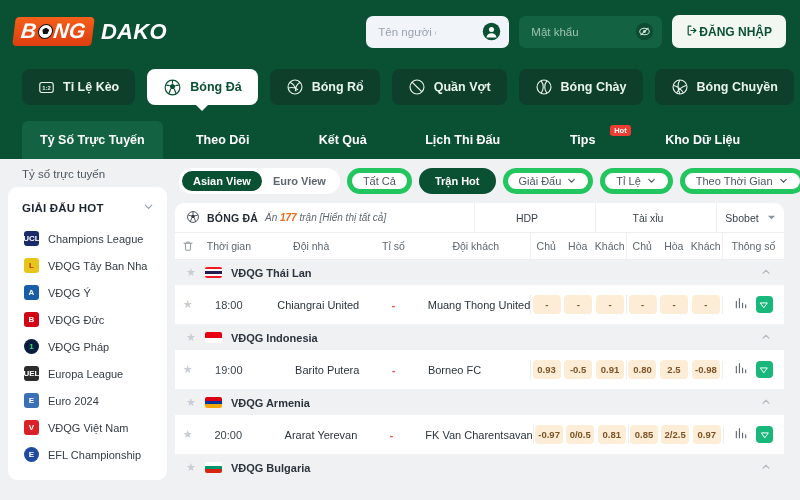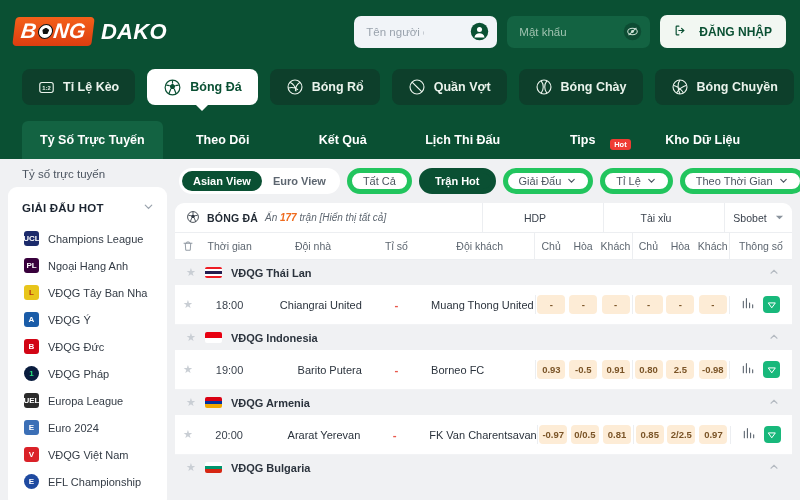--- a/index.html
+++ b/index.html
@@ -57,21 +57,21 @@
   }
   .field.user { background: #f1f4f8; }
   .field.pass { background: #136342; }
   .field.user .ph { color: #9aa3ad; }
   .field.pass .ph { color: #9fc3b0; }
   .ph { flex: 1; white-space: nowrap; overflow: hidden; }
   .field-icon { width: 19px; height: 19px; flex: 0 0 19px; }
   .btn-login {
     height: 33px; border-radius: 7px; background: #f2f7f2;
     color: #0a5033; font-weight: 800; font-size: 12px;
-    display: flex; align-items: center; gap: 12px;
+    display: flex; align-items: center; gap: 0;
     padding: 0 14px; white-space: nowrap;
   }
 
   
   .sports {
     height: 48px; background: #0a5033;
     display: flex; align-items: center; gap: 12px;
     padding: 0 22px; position: relative;
   }
   .sport {
@@ -97,21 +97,21 @@
   }
   .navtab {
     height: 38px; display: flex; align-items: center; justify-content: center;
     color: #fff; font-size: 12.5px; font-weight: 700; white-space: nowrap;
     padding: 0 18px; position: relative; min-width: 120px;
   }
   .navtab.active {
     background: #136342; border-radius: 6px 6px 0 0;
   }
   .hot-badge {
-    position: absolute; top: 18px; right: 12px;
+    position: absolute; top: 4px; right: 12px;
     background: #ef3d33; color: #fff; font-size: 7.5px; font-weight: 700;
     border-radius: 3px; padding: 1px 4px; line-height: 1.2;
   }
 
   
   .body { display: flex; height: calc(500px - 63px - 48px - 48px); }
 
   
   .sidebar { width: 175px; flex: 0 0 175px; background: #f0f1f3; padding: 0 8px; }
   .sidebar-title { font-size: 11.5px; color: #4c5560; padding: 9px 12px 7px 14px; }
@@ -126,21 +126,21 @@
     padding: 6px 12px 6px 16px;
     font-size: 11px; color: #333b45; white-space: nowrap;
   }
   .lg-ico {
     width: 15px; height: 15px; flex: 0 0 15px; border-radius: 3px;
     display: flex; align-items: center; justify-content: center;
     font-size: 8px; color: #fff; font-weight: 700; overflow: hidden;
   }
 
   
-  .main { flex: 1; padding: 9px 8px 0 0; overflow: hidden; }
+  .main { flex: 1; padding: 9px 16px 0 0; overflow: hidden; }
   .filters { display: flex; align-items: center; gap: 7px; padding: 0 0 9px 4px; }
   .seg {
     display: flex; background: #fff; border-radius: 999px; padding: 3px;
     align-items: center;
   }
   .seg-item {
     font-size: 11px; padding: 4px 11px; border-radius: 999px;
     color: #5d6670; white-space: nowrap; font-weight: 600;
   }
   .seg-item.on { background: #0a5033; color: #fff; }
@@ -364,24 +364,20 @@
               <path d="M6 9.5l6 6 6-6"></path>
             </svg>
         </span>
       </div>
 
       <div class="league">
         <span class="lg-ico" style="background:#1b2a6b">UCL</span>
         <span>Champions League</span>
       </div>
       <div class="league">
-        <span class="lg-ico" style="background:#38003c">PL</span>
-        <span>Ngoại Hạng Anh</span>
-      </div>
-      <div class="league">
         <span class="lg-ico" style="background:#e8c51b;color:#b3310d">L</span>
         <span>VĐQG Tây Ban Nha</span>
       </div>
       <div class="league">
         <span class="lg-ico" style="background:#1a5ca8">A</span>
         <span>VĐQG Ý</span>
       </div>
       <div class="league">
         <span class="lg-ico" style="background:#d20515">B</span>
         <span>VĐQG Đức</span>

